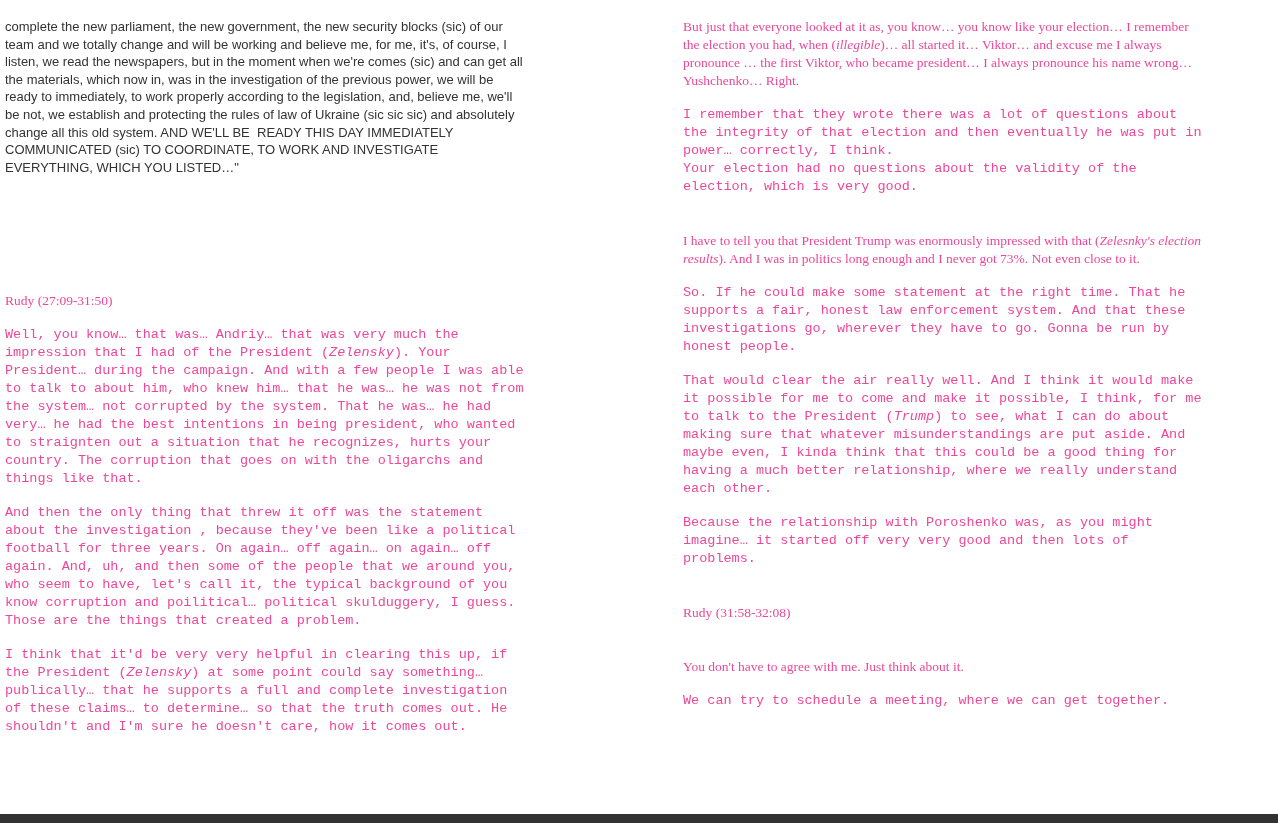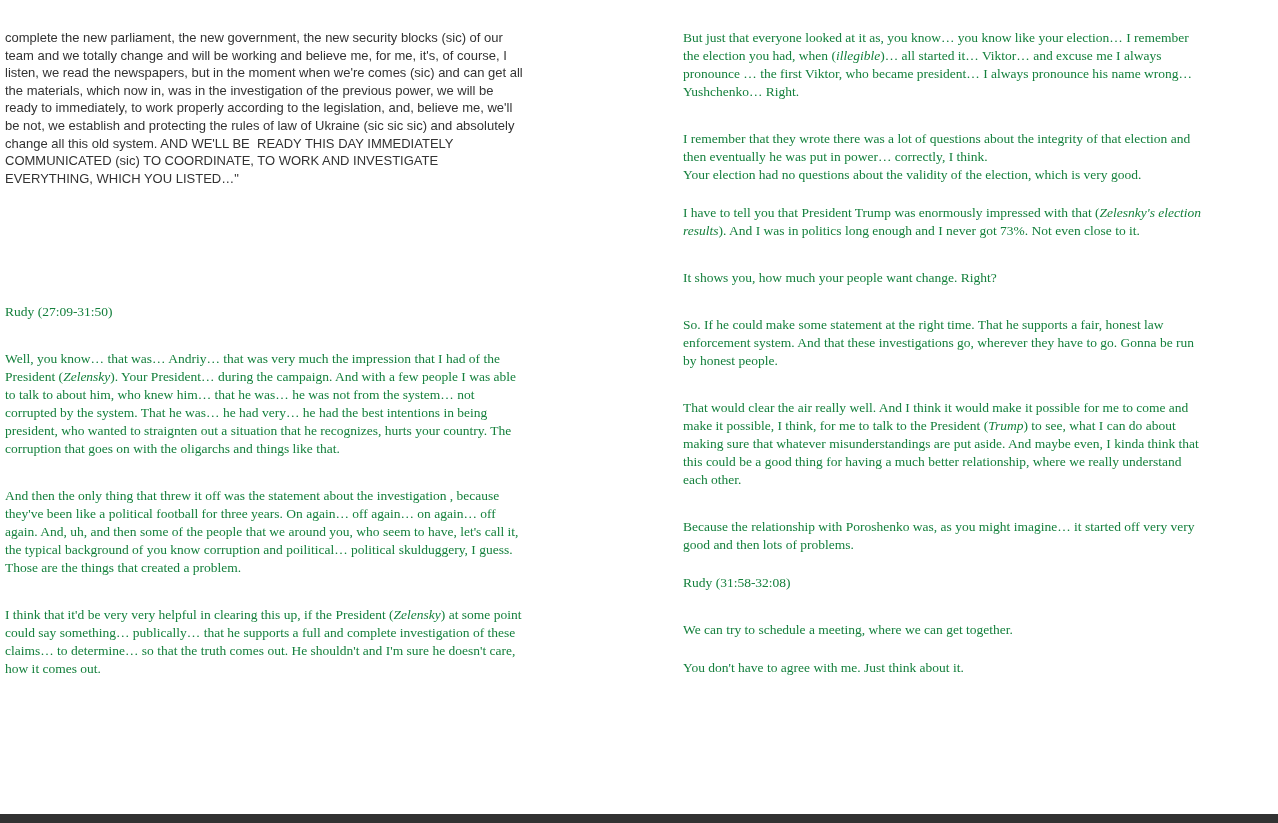--- a/index.html
+++ b/index.html
@@ -11,45 +11,45 @@
     overflow: hidden;
     position: relative;
   }
   .doc-page {
     position: absolute;
     inset: 0;
     background: #ffffff;
   }
   .col {
     position: absolute;
-    top: 16px;
+    top: 5px;
     padding-top: 13px;
   }
   .col-left  { left: 5px;   width: 521px; }
   .col-right { left: 683px; width: 521px; }
 
   .para, .heading {
     margin: 0;
     font-family: "Liberation Serif", "DejaVu Serif", serif;
     font-size: 13.5px;
     line-height: 18px;
-    color: #15803d;
+    color: #ec4899;
     white-space: pre-wrap;
     font-weight: normal;
   }
   .sans {
     font-family: "Liberation Sans", "DejaVu Sans", sans-serif;
     font-size: 13px;
     line-height: 17.6px;
     color: #333333;
   }
   .it { font-style: italic; }
 
-  .gap-1 { margin-top: 29px; }
-  .gap-2 { margin-top: 20px; }
+  .gap-1 { margin-top: 16px; font-family: Liberation Mono, monospace; }
+  .gap-2 { margin-top: 36px; }
   .gap-6 { margin-top: 116px; }
   .indent-sm { padding-left: 3px; }
 
   .bottom-bar {
     position: absolute;
     left: 0;
     right: 0;
     bottom: 0;
     height: 9px;
     background: #323232;
@@ -74,30 +74,29 @@
   </section>
 
   <section class="col col-right">
     <p class="para"><span>But just that everyone looked at it as, you know… you know like your election… I remember the election you had, when (</span><span class="it">illegible</span><span>)… all started it… Viktor… and excuse me I always pronounce … the first Viktor, who became president… I always pronounce his name wrong… Yushchenko… Right.</span></p>
 
     <p class="para gap-1">I remember that they wrote there was a lot of questions about the integrity of that election and then eventually he was put in power… correctly, I think.
 Your election had no questions about the validity of the election, which is very good.</p>
 
     <p class="para gap-2"><span>I have to tell you that President Trump was enormously impressed with that (</span><span class="it">Zelesnky's election results</span><span>). And I was in politics long enough and I never got 73%. Not even close to it.</span></p>
 
-    <p class="para gap-1">It shows you, how much your people want change. Right?</p>
 
     <p class="para gap-1">So. If he could make some statement at the right time. That he supports a fair, honest law enforcement system. And that these investigations go, wherever they have to go. Gonna be run by honest people.</p>
 
     <p class="para gap-1"><span>That would clear the air really well. And I think it would make it possible for me to come and make it possible, I think, for me to talk to the President (</span><span class="it">Trump</span><span>) to see, what I can do about making sure that whatever misunderstandings are put aside. And maybe even, I kinda think that this could be a good thing for having a much better relationship, where we really understand each other.</span></p>
 
     <p class="para gap-1">Because the relationship with Poroshenko was, as you might imagine… it started off very very good and then lots of problems.</p>
 
     <h2 class="heading gap-2">Rudy (31:58-32:08)</h2>
 
+    <p class="para gap-2">You don't have to agree with me. Just think about it.</p>
+
     <p class="para gap-1">We can try to schedule a meeting, where we can get together.</p>
-
-    <p class="para gap-2">You don't have to agree with me. Just think about it.</p>
 
   </section>
 
   <footer class="bottom-bar"></footer>
 </main>
 
 </body></html>

